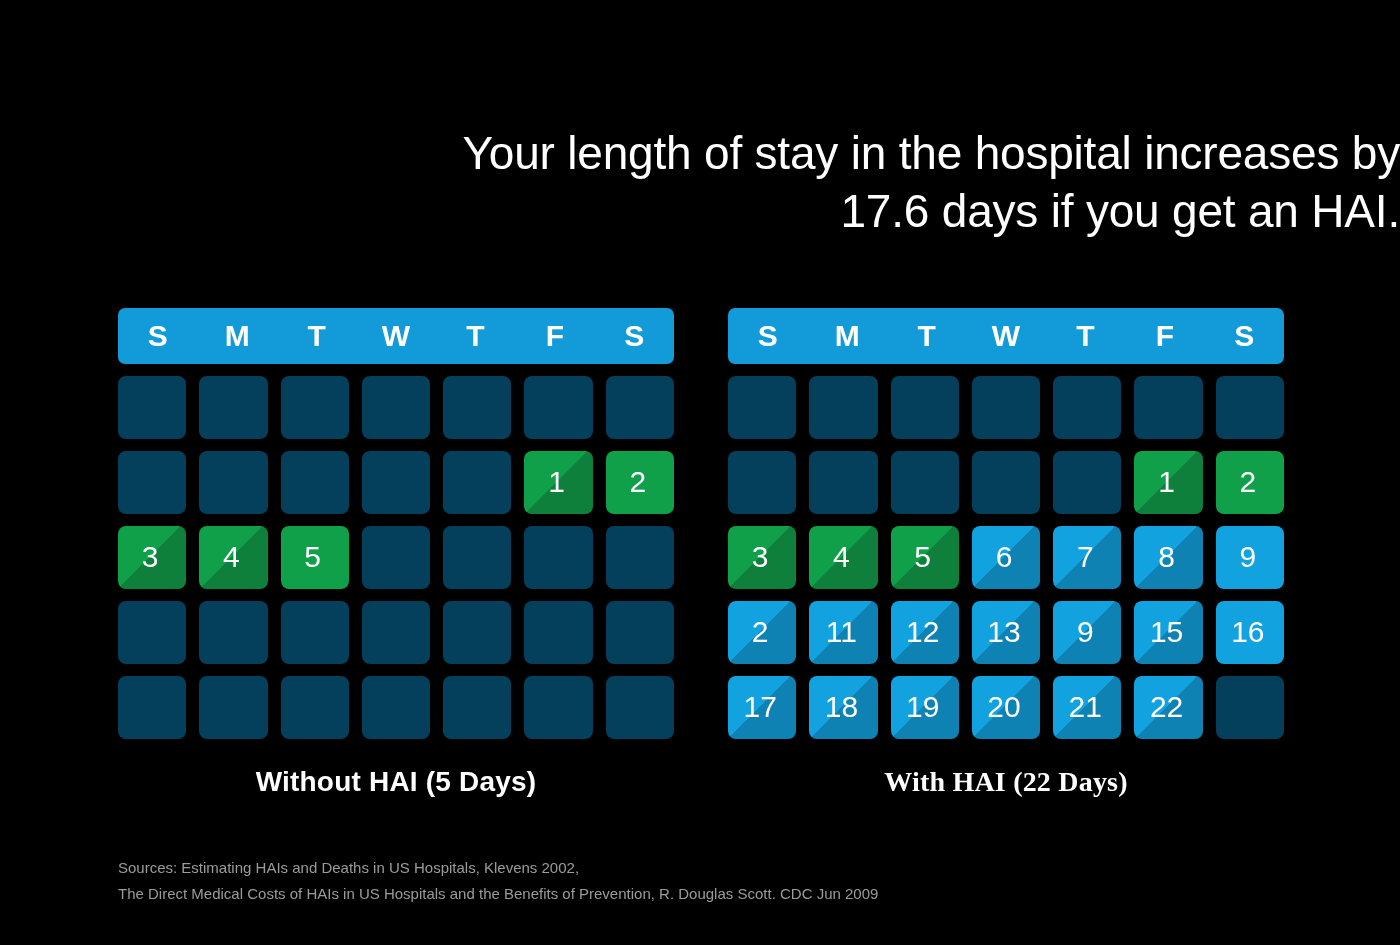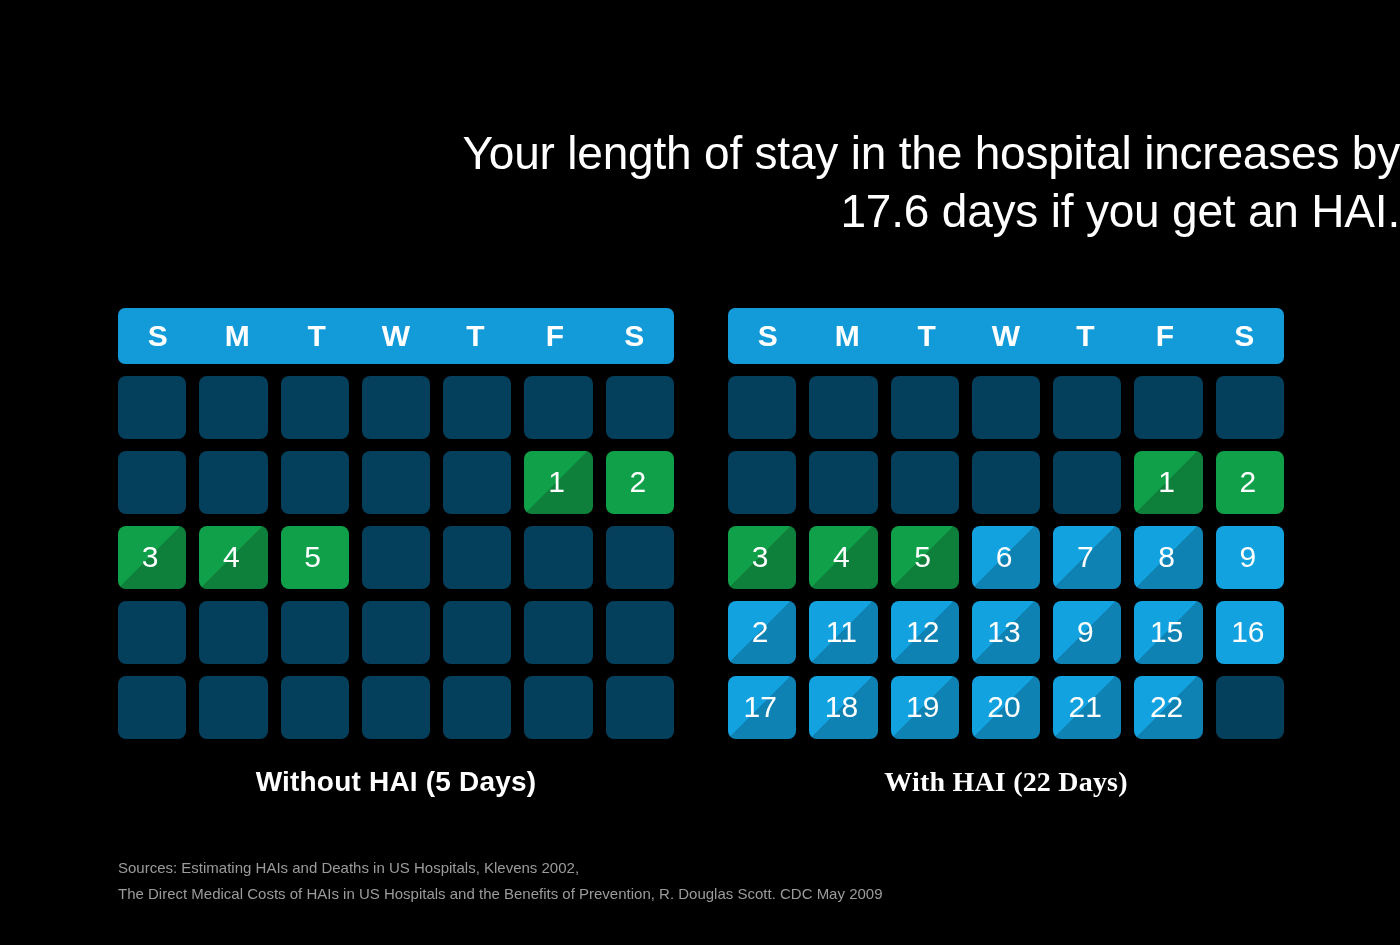--- a/index.html
+++ b/index.html
@@ -279,13 +279,13 @@
         <span class="num">22</span>
       </div>
       <div class="cell"></div>
     </div>
 </div>
 
 <div class="caption" id="cap-left">Without HAI (5 Days)</div>
 <div class="caption" id="cap-right">With HAI (22 Days)</div>
 
 <div id="sources">Sources: Estimating HAIs and Deaths in US Hospitals, Klevens 2002,
-The Direct Medical Costs of HAIs in US Hospitals and the Benefits of Prevention, R. Douglas Scott. CDC May 2009</div>
+The Direct Medical Costs of HAIs in US Hospitals and the Benefits of Prevention, R. Douglas Scott. CDC Jun 2009</div>
 
 </body></html>

